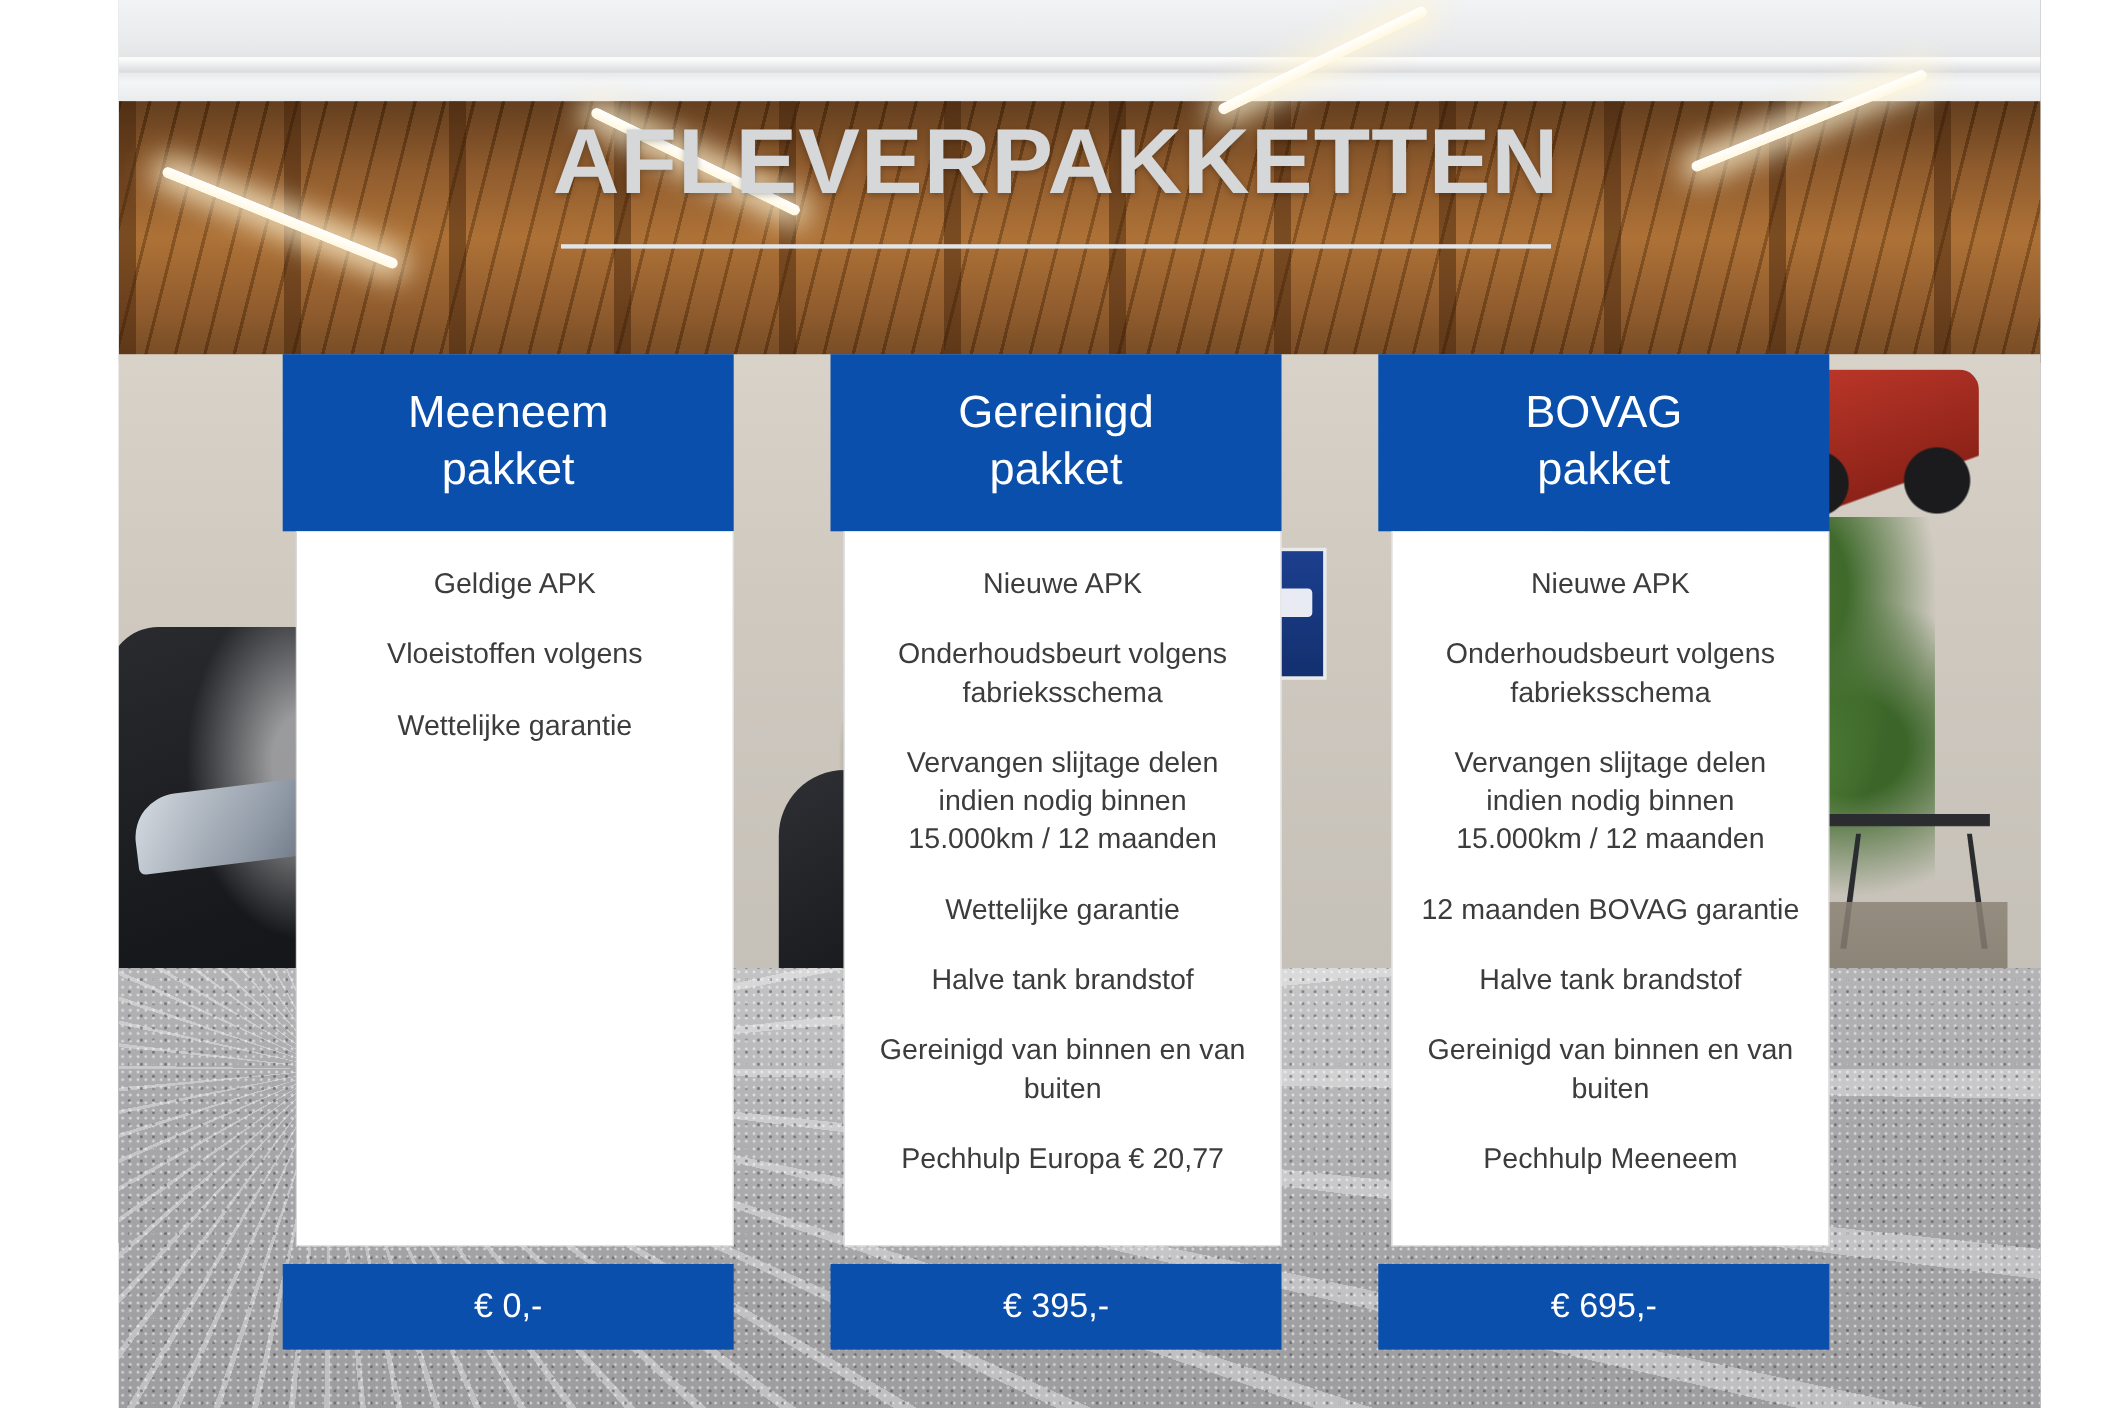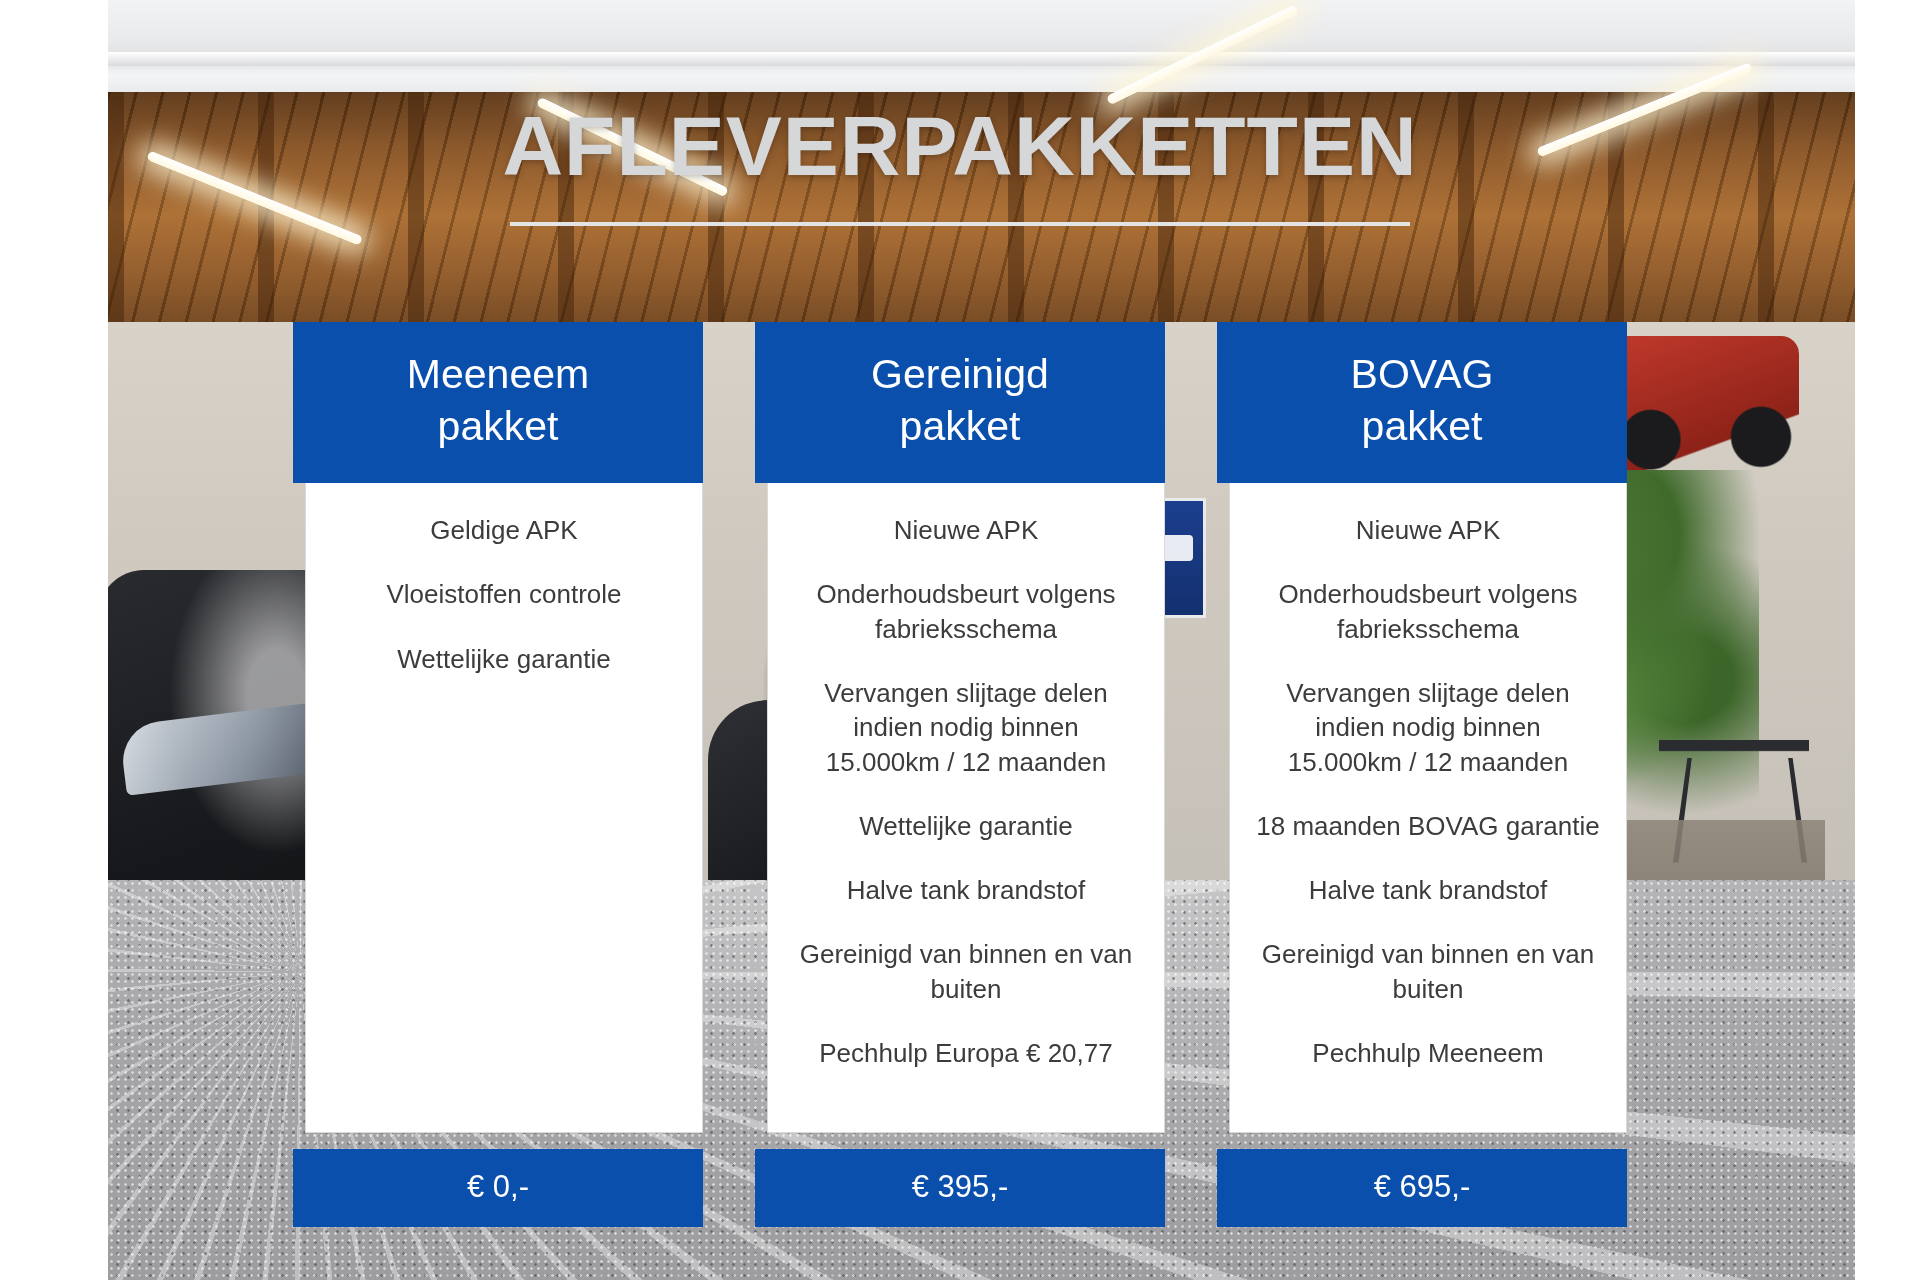--- a/index.html
+++ b/index.html
@@ -172,21 +172,21 @@
     color:#d6d7d9; line-height:1;
     text-shadow:0 2px 6px rgba(0,0,0,.25);
   }
   #title-rule{
     width:900px; height:4px; background:#e3e4e6; margin:34px auto 0;
   }
 
   
   #cards{
     position:absolute; left:0; right:0; top:322px;
-    display:flex; justify-content:center; gap:52px; z-index:5;
+    display:flex; justify-content:center; gap:88px; z-index:5;
   }
   .card{ width:410px; display:flex; flex-direction:column; }
   .card-head{
     background:#0a4fac; color:#ffffff;
     font-size:41px; font-weight:400; line-height:1.28;
     text-align:center; padding:26px 10px 30px;
   }
   .card-body{
     background:#ffffff;
     border:1px solid #d9d9d9;
@@ -243,21 +243,21 @@
 
   <div id="cards">
 
     <div class="card">
       <div class="card-head">
         <div>Meeneem</div>
         <div>pakket</div>
       </div>
       <div class="card-body">
         <div class="feature">Geldige APK</div>
-        <div class="feature">Vloeistoffen controle</div>
+        <div class="feature">Vloeistoffen volgens</div>
         <div class="feature">Wettelijke garantie</div>
       </div>
       <div class="card-foot">€ 0,-</div>
     </div>
 
     <div class="card">
       <div class="card-head">
         <div>Gereinigd</div>
         <div>pakket</div>
       </div>
@@ -275,21 +275,21 @@
 
     <div class="card">
       <div class="card-head">
         <div>BOVAG</div>
         <div>pakket</div>
       </div>
       <div class="card-body">
         <div class="feature">Nieuwe APK</div>
         <div class="feature">Onderhoudsbeurt volgens fabrieksschema</div>
         <div class="feature">Vervangen slijtage delen indien nodig binnen 15.000km / 12 maanden</div>
-        <div class="feature">18 maanden BOVAG garantie</div>
+        <div class="feature">12 maanden BOVAG garantie</div>
         <div class="feature">Halve tank brandstof</div>
         <div class="feature">Gereinigd van binnen en van buiten</div>
         <div class="feature">Pechhulp Meeneem</div>
       </div>
       <div class="card-foot">€ 695,-</div>
     </div>
 
   </div>
 </div>
 

